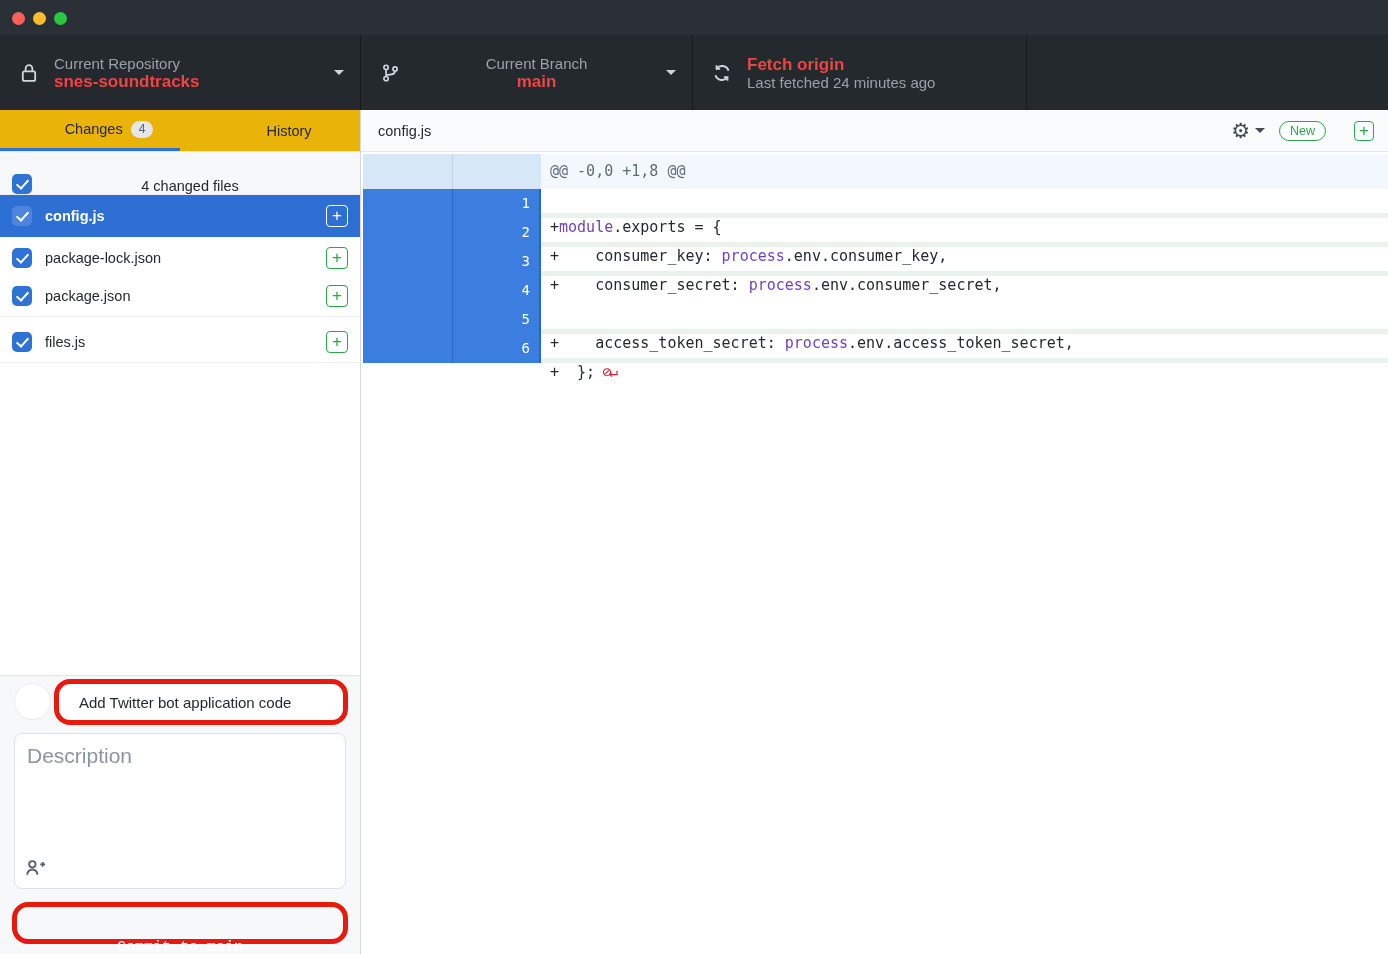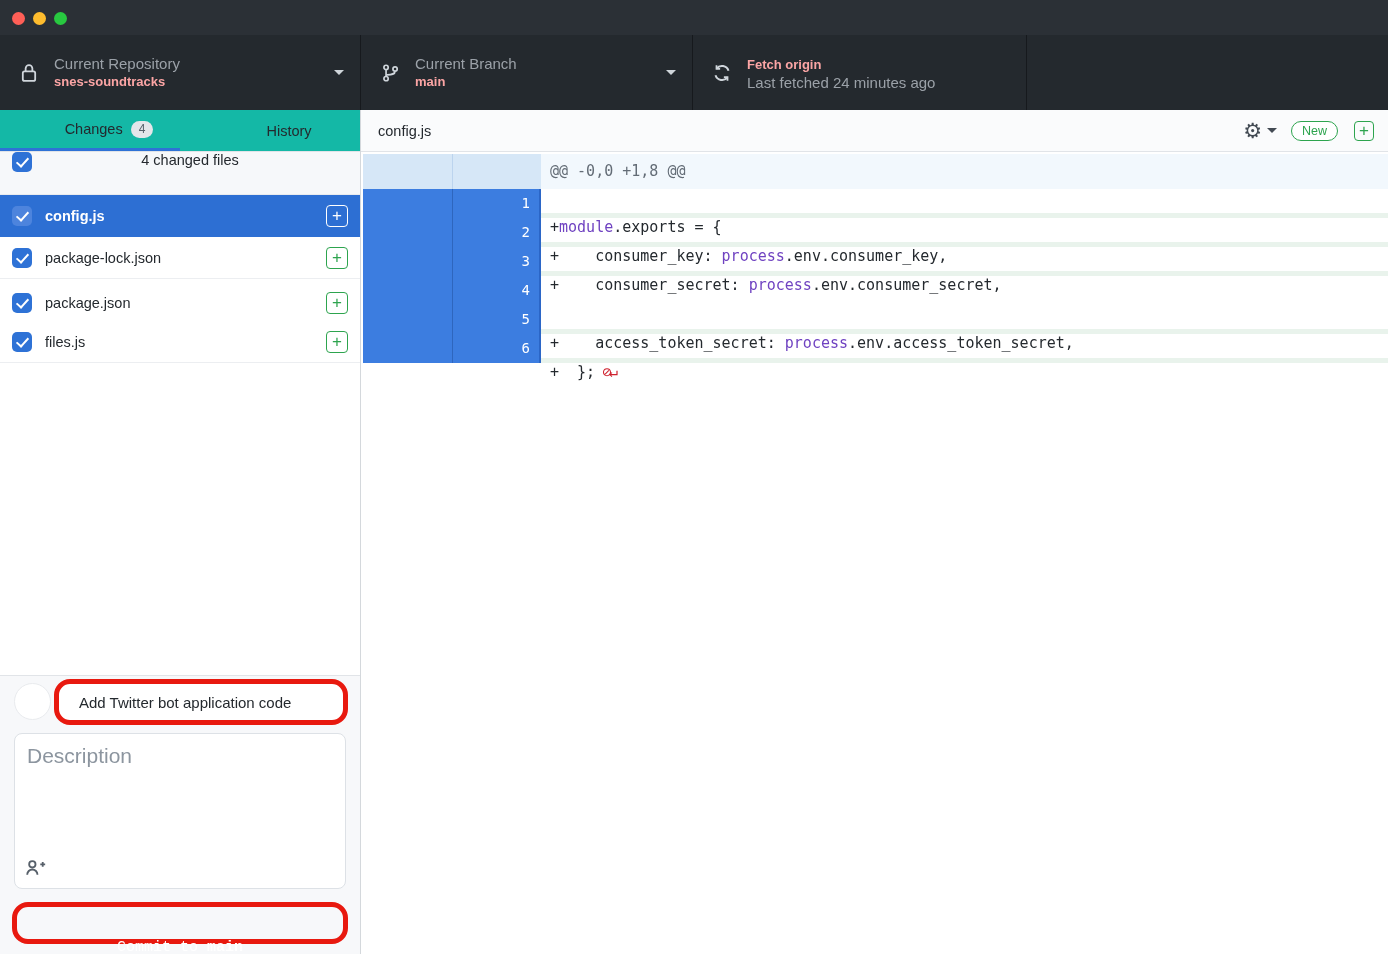--- a/index.html
+++ b/index.html
@@ -12,34 +12,34 @@
   
   .titlebar { position:absolute; left:0; top:0; width:1388px; height:35px; background:var(--titlebar_bg); }
   .traffic { position:absolute; top:12px; width:13px; height:13px; border-radius:50%; }
   .t-close { left:12px;  background:var(--traffic_red); }
   .t-min   { left:33px;  background:var(--traffic_yellow); }
   .t-max   { left:54px;  background:var(--traffic_green); }
   
   .toolbar { position:absolute; left:0; top:35px; width:1388px; height:75px; background:var(--toolbar_bg); }
   .tb-section { position:absolute; top:0; height:75px; border-right:1px solid #16191d; display:flex; align-items:center; padding:0 16px 0 18px; }
   .tb-repo   { left:0;   width:361px; }
-  .tb-branch { left:361px; width:332px; }
+  .tb-branch { left:361px; width:332px;text-align:center; }
   .tb-fetch  { left:693px; width:334px; }
   .tb-icon { width:22px; height:24px; margin-right:14px; flex:none; display:flex; align-items:center; justify-content:center; }
   .tb-text { flex:1; min-width:0; }
   .tb-label { font-size:15px; color:#9ba1a8; line-height:17px; }
-  .tb-value { font-size:13px; color:#fca5a5; font-weight:bold; line-height:19px; }
+  .tb-value { font-size:17px; color:#ef4444; font-weight:bold; line-height:19px; }
   .caret { width:0; height:0; border-left:5px solid transparent; border-right:5px solid transparent; border-top:5px solid #cfd5da; margin-left:8px; flex:none; }
   
   .sidebar { position:absolute; left:0; top:110px; width:361px; bottom:0; background:#fff; border-right:1px solid #d4d8dc; }
   .tabs { position:absolute; left:0; top:0; width:100%; height:42px; border-bottom:1px solid #e1e4e8; display:flex; }
-  .tab { width:50%; display:flex; align-items:center; justify-content:center; font-size:14.5px; color:#24292e; position:relative; cursor:default; background:#14b8a6;padding-left:38px; }
+  .tab { width:50%; display:flex; align-items:center; justify-content:center; font-size:14.5px; color:#24292e; position:relative; cursor:default; background:#eab308;padding-left:38px; }
   .tab.active { border-bottom:3px solid var(--accent_blue); }
   .tab-badge { margin-left:8px; background:#e4e6ea; color:#57606a; border-radius:10px; font-size:12px; padding:1.5px 8px; }
-  .files-header { position:absolute; left:0; top:42px; width:100%; height:43px; background:#f6f8fa; border-bottom:1px solid #e9ebee; display:flex; align-items:flex-start; padding:0 12px; font-size:14.5px; }
+  .files-header { position:absolute; left:0; top:42px; width:100%; height:43px; background:#f6f8fa; border-bottom:1px solid #e9ebee; display:flex; align-items:flex-end; padding:0 12px; font-size:14.5px; }
   .files-header .fh-label { flex:1; text-align:center; }
   .checkbox { width:20px; height:20px; border-radius:5px; background:var(--accent_blue); flex:none; position:relative; }
   .checkbox::after { content:""; position:absolute; left:6.5px; top:3px; width:5px; height:10px; border-right:2px solid #fff; border-bottom:2px solid #fff; transform:rotate(42deg); }
   .file-row { position:absolute; left:0; width:100%; height:42px; display:flex; align-items:center; padding:0 12px; border-bottom:1px solid #eceef1; background:#fff; }
   .file-name { flex:1; margin-left:13px; font-size:14.5px; }
   .plussq { width:22px; height:22px; border:1.5px solid var(--green); border-radius:4px; color:var(--green); display:flex; align-items:center; justify-content:center; font-size:17px; line-height:1; font-weight:400; flex:none; }
   .plussq::before { content:"+"; margin-top:-1px; }
   .file-row.selected { background:var(--selection_blue); border-bottom-color:var(--selection_blue); }
   .file-row.selected .file-name { color:#fff; font-weight:bold; }
   .file-row.selected .checkbox { background:#4d84dd; }
@@ -56,21 +56,21 @@
   .coauthor-btn { position:absolute; left:10px; bottom:8px; width:26px; height:24px; color:#57606a; display:flex; align-items:center; }
   .commit-annot { position:absolute; left:12px; right:12px; top:226px; height:42px; display:flex; }
   .commit-btn { flex:1; background:var(--accent_blue); border:none; border-radius:7px; color:#fff; font-family:Liberation Mono, monospace; font-size:15px; cursor:pointer;margin-top:32px; }
   .commit-btn b { font-weight:bold; }
   
   .diffpane { position:absolute; left:361px; top:110px; right:0; bottom:0; background:#fff; }
   .diff-header { position:absolute; left:0; top:0; width:100%; height:42px; background:#fafbfc; border-bottom:1px solid #e1e4e8; display:flex; align-items:center; padding:0 14px 0 17px; }
   .diff-filename { flex:1; font-size:14.5px; color:#24292e; }
   .gear { font-size:21px; color:#424a53; line-height:1; }
   .gear-caret { border-top-color:#424a53; margin-left:5px; margin-right:14px; }
-  .new-badge { border:1.5px solid var(--green); color:var(--green); border-radius:11px; font-size:12.5px; padding:2px 10px; margin-right:16px; background:#fff; }
+  .new-badge { border:1.5px solid var(--green); color:var(--green); border-radius:11px; font-size:12.5px; padding:2px 10px; margin-right:28px; background:#fff; }
   .plussq.dark-green { width:20px; height:20px; }
   .diff-body { position:absolute; left:2px; right:0; top:44px; }
   .diff-row { display:flex; height:29px; line-height:29px; font-family:"DejaVu Sans Mono","Liberation Mono",monospace; font-size:15px; }
   .diff-row.hunk { height:35px; line-height:35px; }
   .gcell { width:89px; flex:none; }
   .hunk .gcell { background:var(--hunk_gutter_bg); }
   .hunk .gcell.g2 { border-left:1px solid #bcd4ee; }
   .hunk .code { background:var(--hunk_bg); color:#636c76; }
   .added .gcell { background:var(--gutter_blue); }
   .added .gcell.g2 { border-left:1px solid rgba(21,61,125,0.35); border-right:2px solid #2b66c7; color:#fff; text-align:right; padding-right:9px; font-size:14px; }
@@ -156,21 +156,21 @@
   <div class="file-row selected" style="top:85px">
     <span class="checkbox"></span>
     <span class="file-name">config.js</span>
     <span class="plussq"></span>
   </div>
   <div class="file-row" style="top:127px">
     <span class="checkbox"></span>
     <span class="file-name">package-lock.json</span>
     <span class="plussq"></span>
   </div>
-  <div class="file-row" style="top:172px">
+  <div class="file-row" style="top:165px">
     <span class="checkbox"></span>
     <span class="file-name">package.json</span>
     <span class="plussq"></span>
   </div>
   <div class="file-row" style="top:211px">
     <span class="checkbox"></span>
     <span class="file-name">files.js</span>
     <span class="plussq"></span>
   </div>
 

